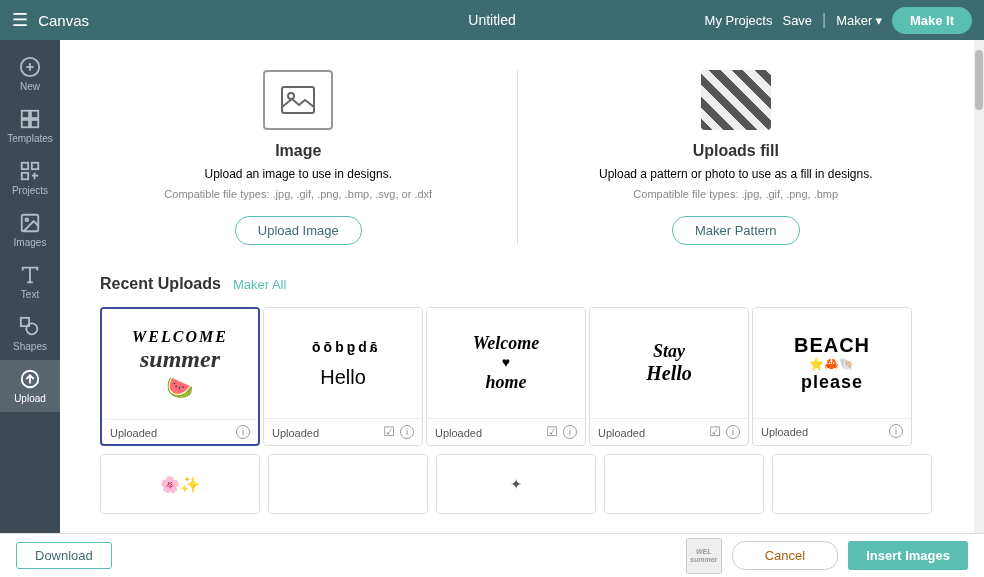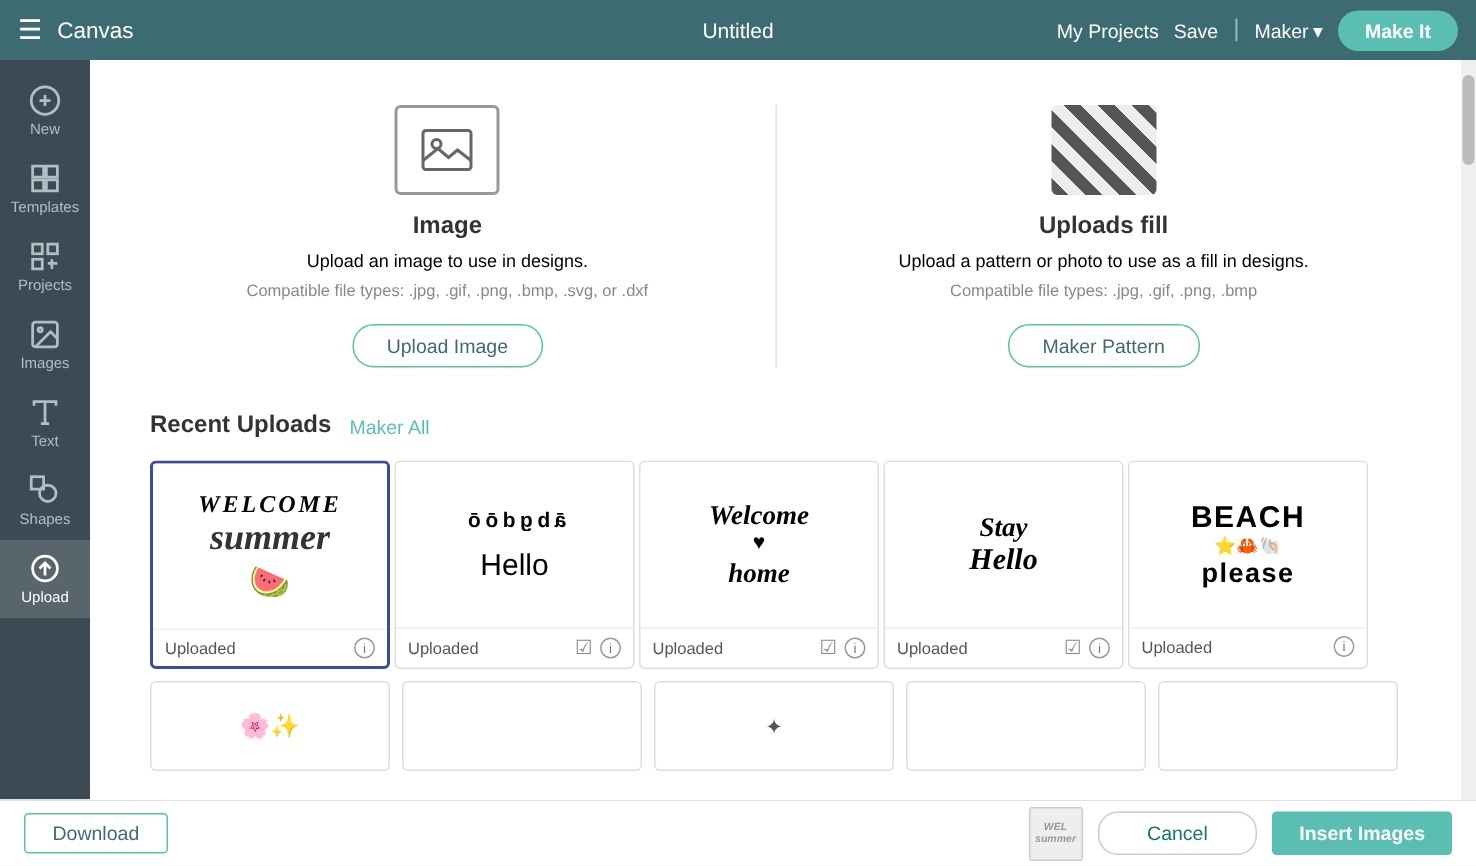--- a/index.html
+++ b/index.html
@@ -212,21 +212,21 @@
       display: flex;
       align-items: center;
       justify-content: center;
       font-size: 8px;
       color: #999;
       overflow: hidden;
     }
     .cancel-btn {
       border: 1px solid #ccc;
       background: white;
-      color: #0f766e;
+      color: #a16207;
       padding: 6px 32px;
       border-radius: 13px;
       font-size: 13px;
       cursor: pointer;
     }
     .insert-btn {
       background: #5abfb2;
       color: white;
       border: none;
       padding: 7px 18px;

